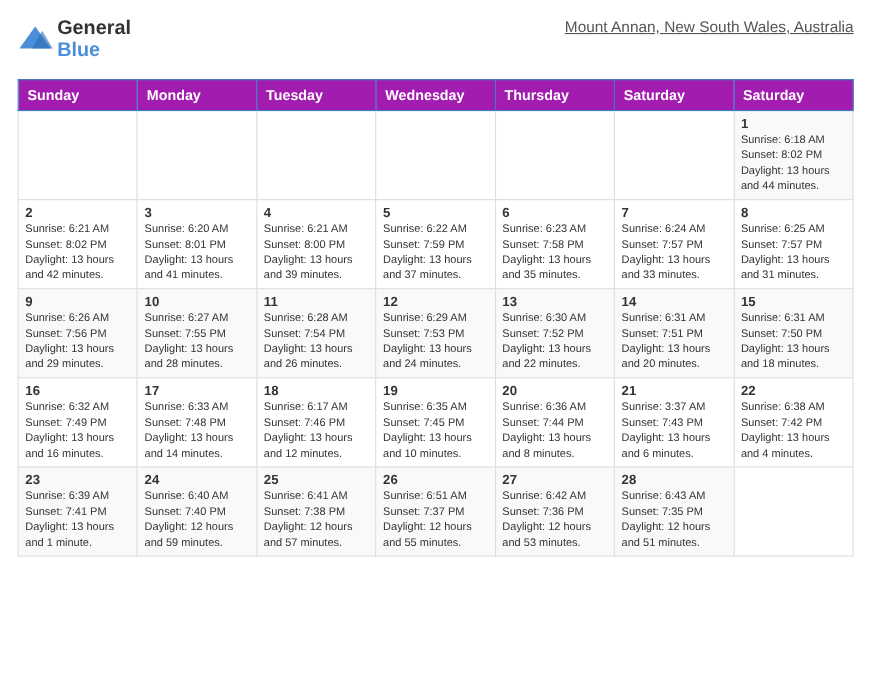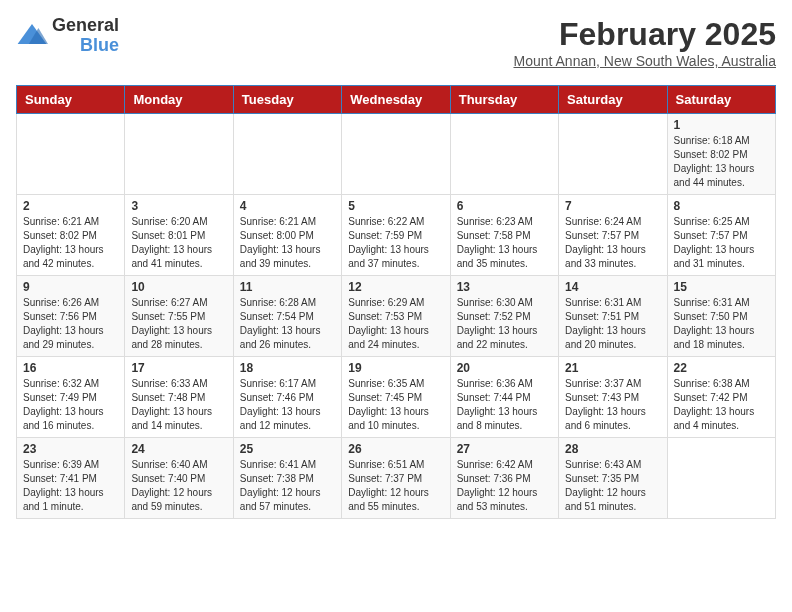--- a/index.html
+++ b/index.html
@@ -28,21 +28,20 @@
     }
     .logo-general {
       font-size: 18px;
       font-weight: bold;
       color: #333;
     }
     .logo-blue {
       font-size: 18px;
       font-weight: bold;
       color: #4a90d9;
-      text-align: right;
     }
     .logo-icon {
       width: 32px;
       height: 32px;
     }
     .title-block {
       text-align: right;
     }
     .month-year {
       font-size: 32px;
@@ -53,21 +52,21 @@
       font-size: 14px;
       color: #555;
       text-decoration: underline;
     }
     .calendar {
       width: 100%;
       border-collapse: collapse;
       border: 1px solid #ccc;
     }
     .calendar th {
-      background-color: #b91c1c;
+      background-color: #a21caf;
       color: white;
       text-align: left;
       padding: 6px 8px;
       font-size: 13px;
       font-weight: bold;
       border: 1px solid #3a7fc1;
     }
     .calendar td {
       vertical-align: top;
       border: 1px solid #ddd;
@@ -106,21 +105,20 @@
     <svg class="logo-icon" viewBox="0 0 40 40" xmlns="http://www.w3.org/2000/svg">
       <polygon points="20,5 38,30 2,30" fill="#4a90d9"></polygon>
       <polygon points="28,10 40,30 16,30" fill="#2a6cb5" opacity="0.6"></polygon>
     </svg>
     <div class="logo-text">
       <span class="logo-general">General</span>
       <span class="logo-blue">Blue</span>
     </div>
   </div>
   <div class="title-block">
-    <div class="month-year">February 2025</div>
     <div class="location">Mount Annan, New South Wales, Australia</div>
   </div>
 </div>
 
 <table class="calendar">
   <thead>
     <tr>
     <th>Sunday</th>
         <th>Monday</th>
         <th>Tuesday</th>

